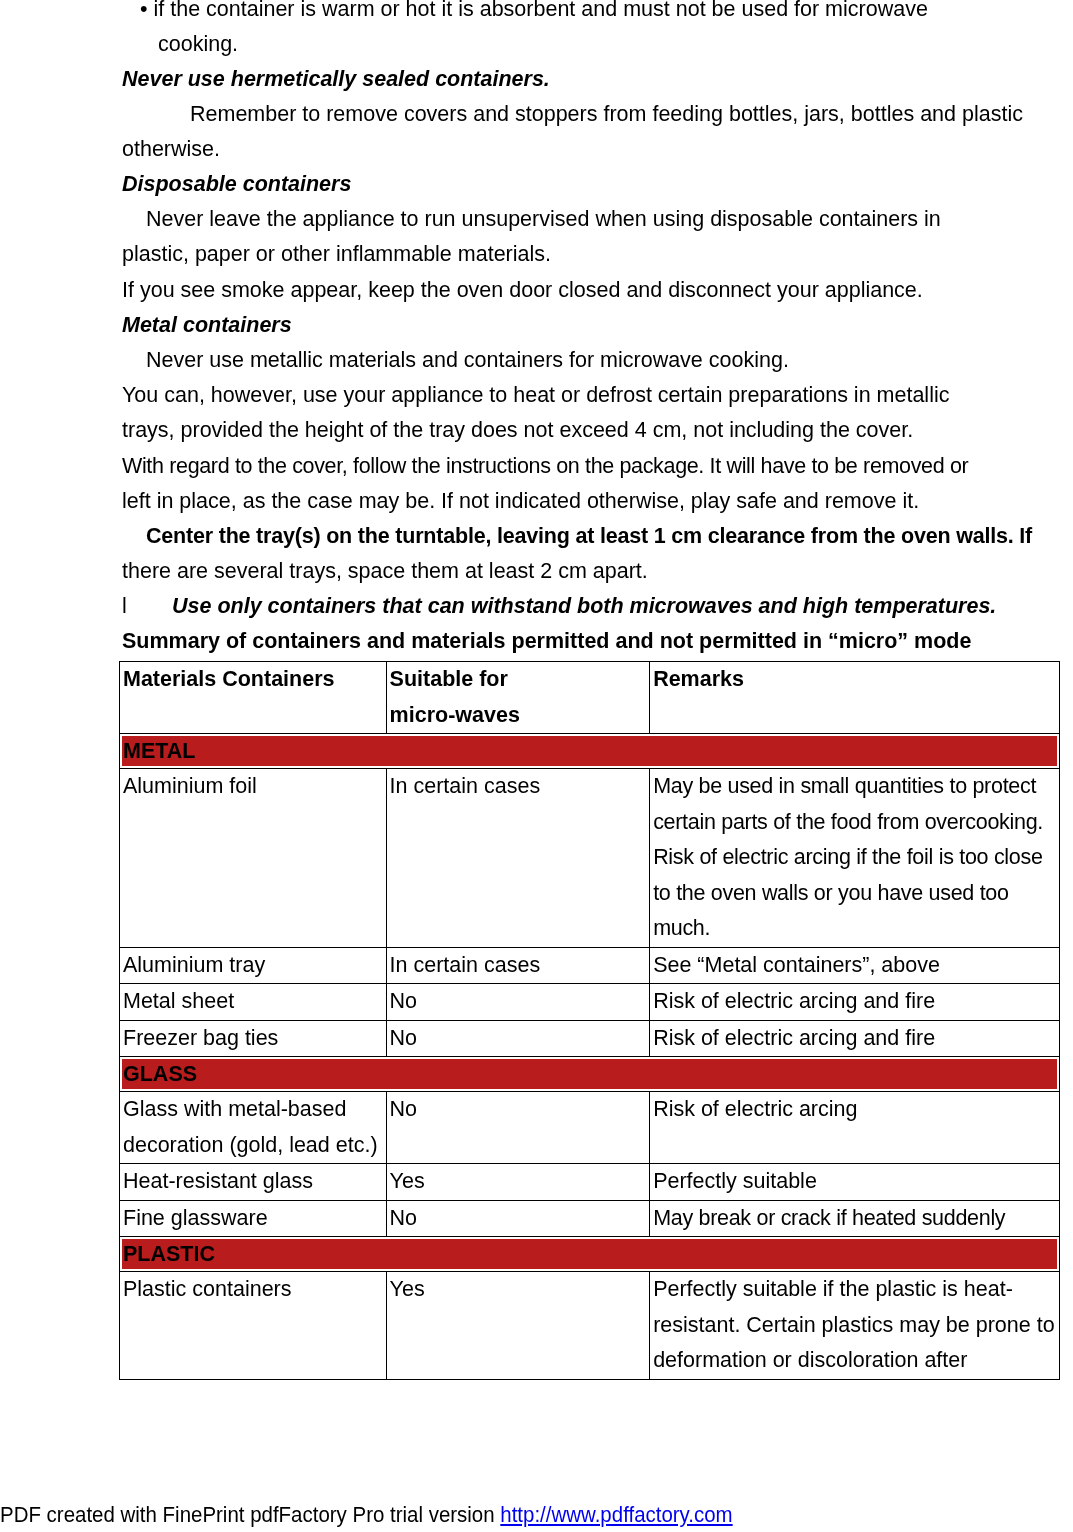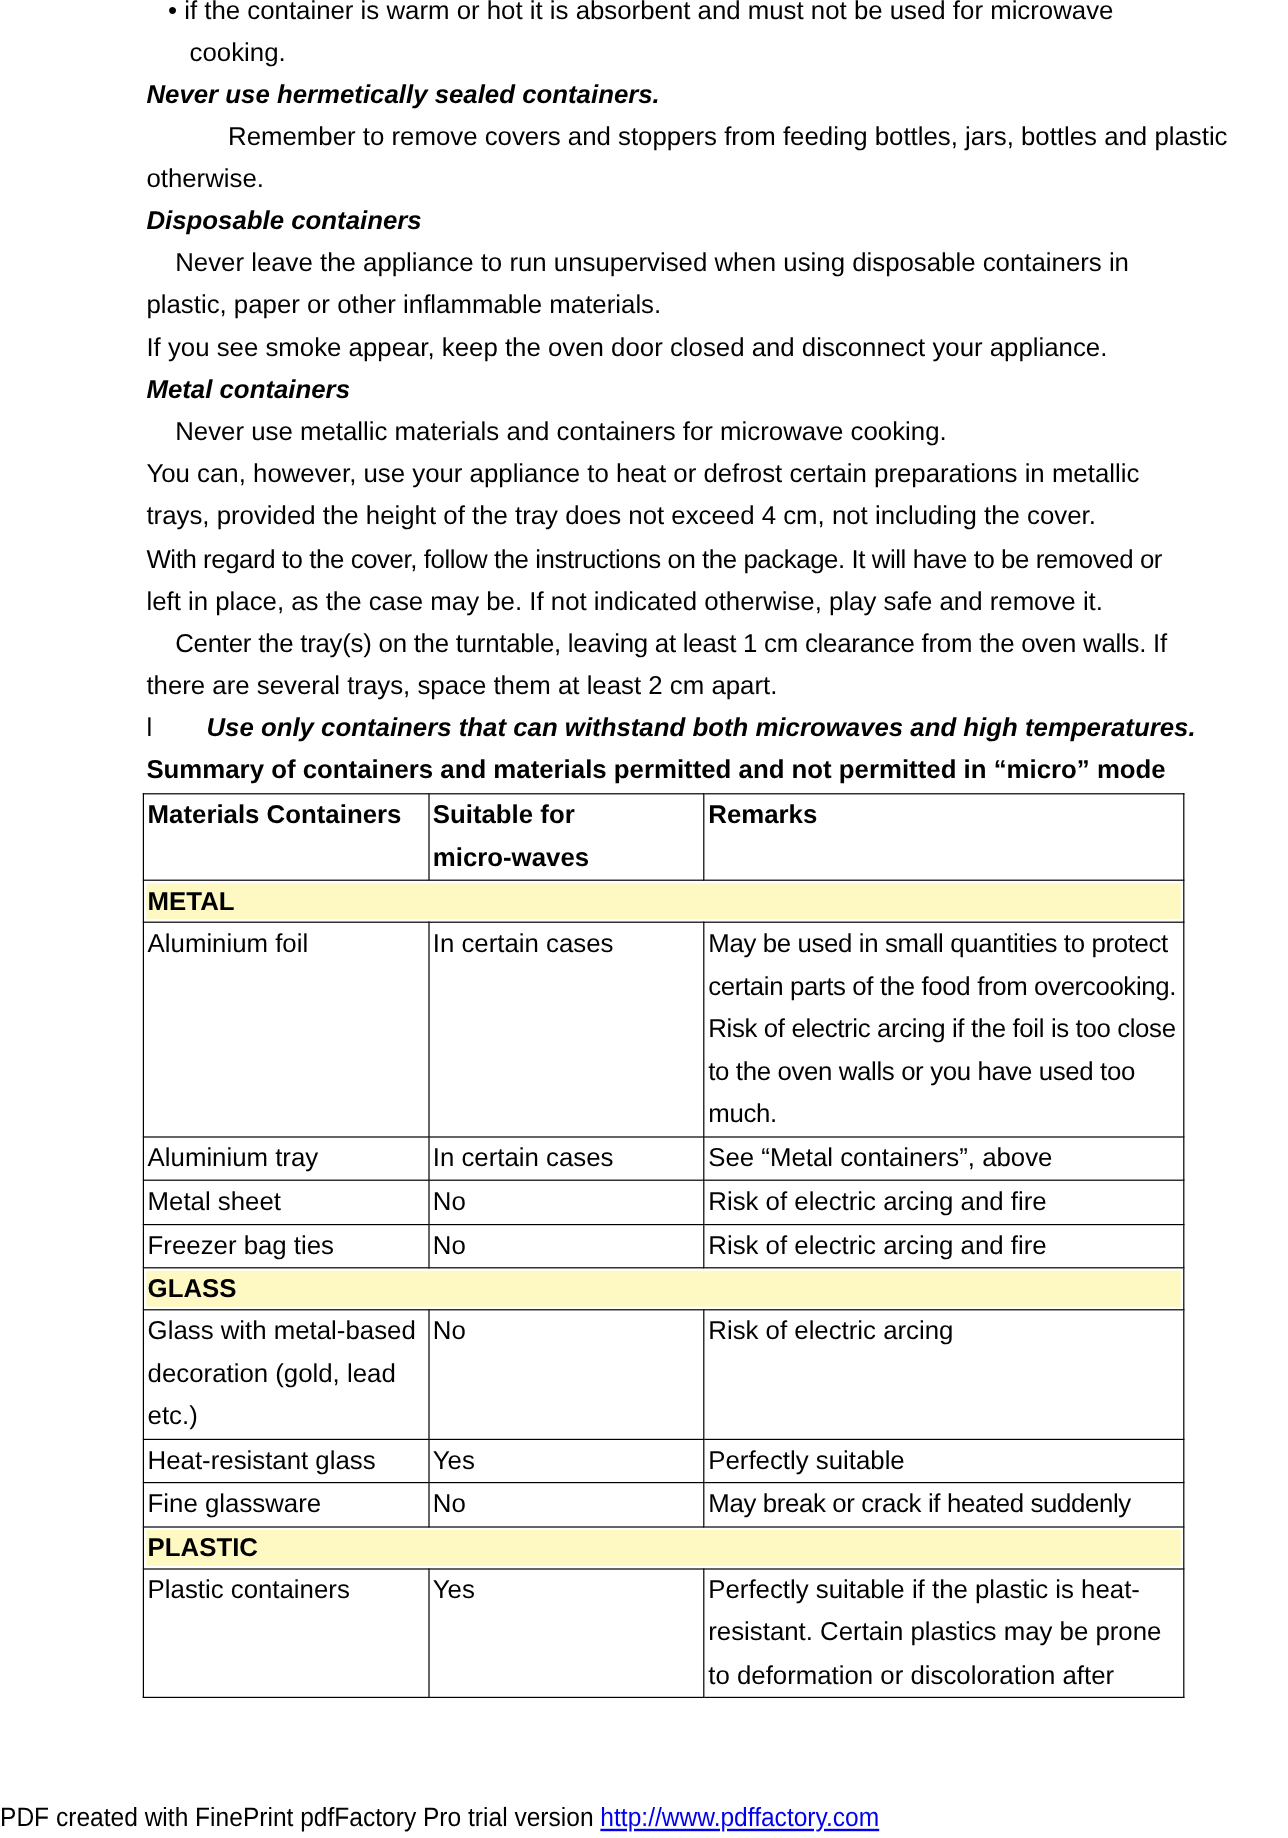--- a/index.html
+++ b/index.html
@@ -1,29 +1,29 @@
 <!DOCTYPE html>
 <html><head>
 <meta charset="utf-8">
 <style>
   html, body { margin: 0; padding: 0; background: #ffffff; }
   body { width: 1073px; height: 1532px; position: relative; overflow: hidden;
          font-family: "Liberation Sans", sans-serif; color: #000; }
   .line { position: absolute; font-size: 21.5px; line-height: 35px; white-space: nowrap; }
   .bi { font-weight: bold; font-style: italic; }
   .b { font-weight: bold; }
-  table.summary { position: absolute; left: 119px; top: 661px; width: 868px;
+  table.summary { position: absolute; left: 119px; top: 661px; width: 941px;
                   border-collapse: collapse; font-size: 21.5px; line-height: 35.5px; }
   table.summary td { border: 1.5px solid #000; vertical-align: top; padding: 0 2px 0 3px; }
   table.summary col.c1 { width: 267px; }
   table.summary col.c2 { width: 264px; }
   table.summary col.c3 { width: 410px; }
   table.summary tr.head td { font-weight: bold; }
   table.summary tr.cat td { padding: 2px 2px 2px 2px; }
-  .catband { background: #fef9c3; font-weight: bold; line-height: 30px; padding-left: 1px; }
+  .catband { background: #b91c1c; font-weight: bold; line-height: 30px; padding-left: 1px; }
   .footer { position: absolute; left: 0; top: 1500px; font-size: 22px; line-height: 30px;
             white-space: nowrap; transform: scaleX(0.93); transform-origin: left; }
   .footer a { color: #0000ee; text-decoration: underline; }
   .bullet-mark { display: inline-block; width: 50px; }
 </style>
 </head>
 <body>
 
 <div>
   <div class="line" style="left:140px; top:-8px;">• if the container is warm or hot it is absorbent and must not be used for microwave</div>
@@ -34,21 +34,21 @@
   <div class="line bi" style="left:122px; top:167px;">Disposable containers</div>
   <div class="line" style="left:146px; top:202px;">Never leave the appliance to run unsupervised when using disposable containers in</div>
   <div class="line" style="left:122px; top:237px;">plastic, paper or other inflammable materials.</div>
   <div class="line" style="left:122px; top:273px;">If you see smoke appear, keep the oven door closed and disconnect your appliance.</div>
   <div class="line bi" style="left:122px; top:308px;">Metal containers</div>
   <div class="line" style="left:146px; top:343px;">Never use metallic materials and containers for microwave cooking.</div>
   <div class="line" style="left:122px; top:378px;">You can, however, use your appliance to heat or defrost certain preparations in metallic</div>
   <div class="line" style="left:122px; top:413px;">trays, provided the height of the tray does not exceed 4 cm, not including the cover.</div>
   <div class="line" style="left:122px; top:449px; letter-spacing:-0.35px;">With regard to the cover, follow the instructions on the package. It will have to be removed or</div>
   <div class="line" style="left:122px; top:484px;">left in place, as the case may be. If not indicated otherwise, play safe and remove it.</div>
-  <div class="line" style="left:146px; top:519px; letter-spacing:-0.2px;">Center the tray(s) on the turntable, leaving at least 1 cm clearance from the oven walls. If</div>
+  <div class="line" style="left:146px; top:519px; letter-spacing:-0.2px;font-weight:bold;">Center the tray(s) on the turntable, leaving at least 1 cm clearance from the oven walls. If</div>
   <div class="line" style="left:122px; top:554px;">there are several trays, space them at least 2 cm apart.</div>
 
   <div class="line" style="left:122px; top:589px;">
     <span class="bullet-mark">l</span><span class="bi">Use only containers that can withstand both microwaves and high temperatures.</span>
   </div>
   <div class="line b" style="left:122px; top:624px;">Summary of containers and materials permitted and not permitted in “micro” mode</div>
 
   <table class="summary">
     <colgroup>
         <col class="c1">

